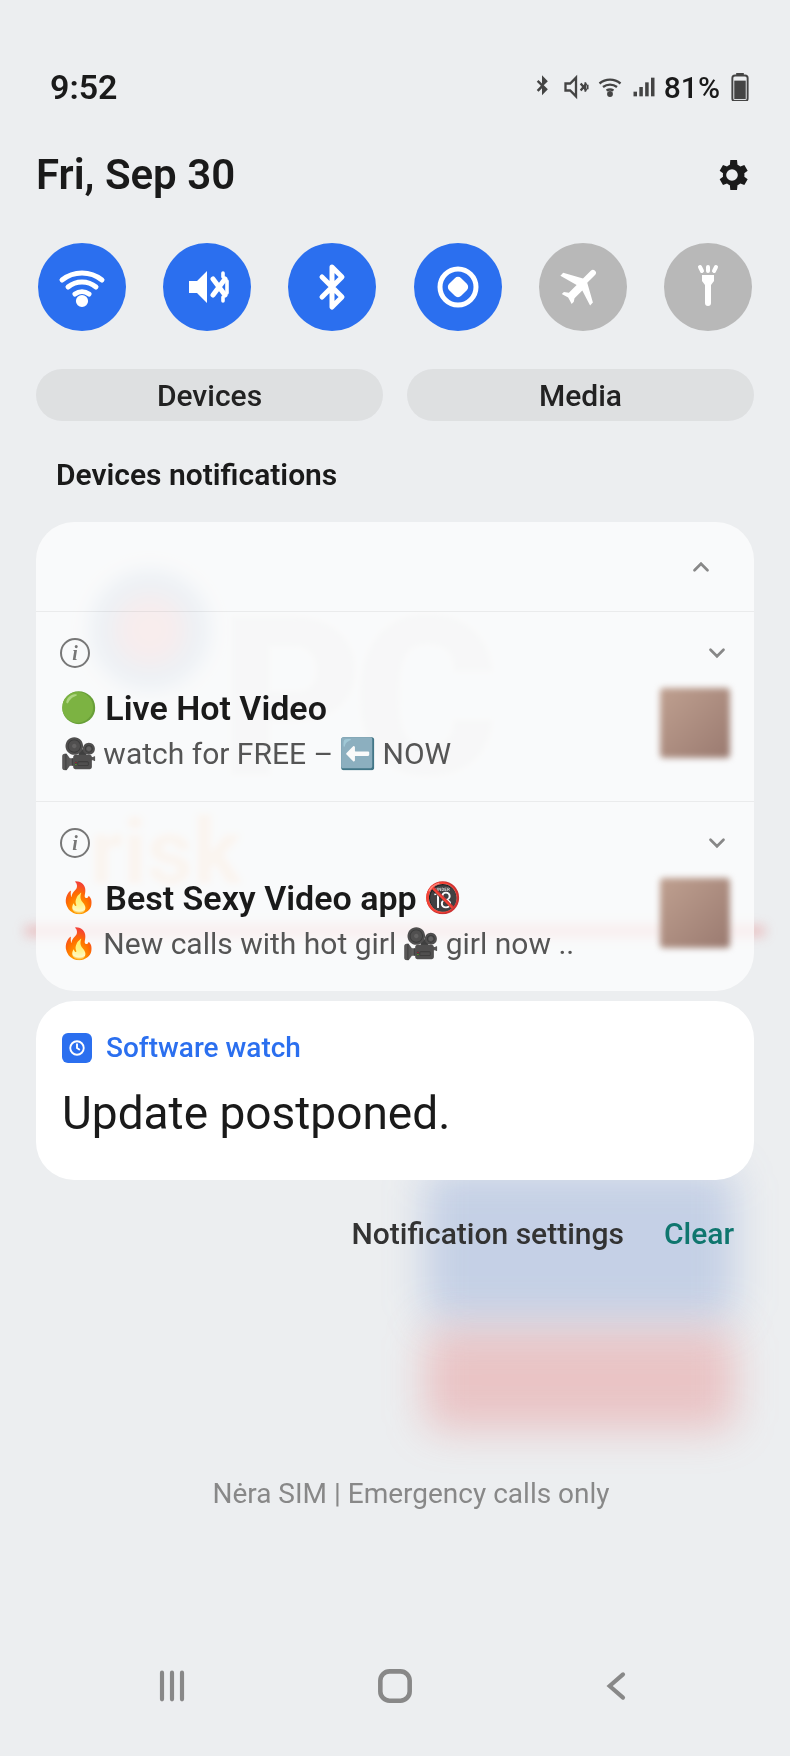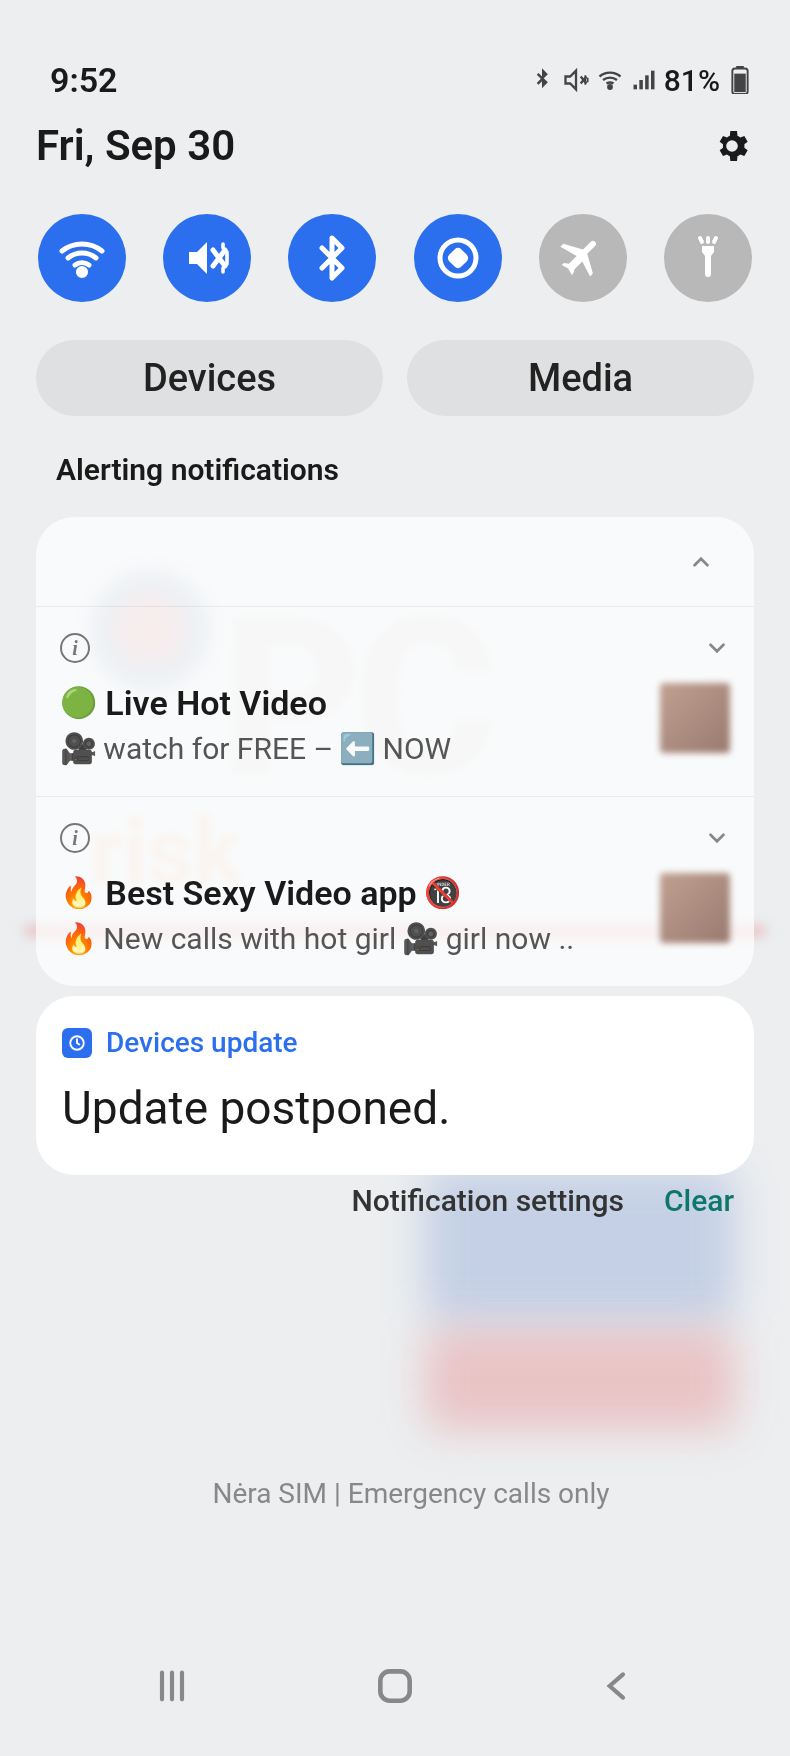--- a/index.html
+++ b/index.html
@@ -6,41 +6,41 @@
 body { width: 790px; height: 1756px; background: #eceef0; position: relative; overflow: hidden; }
 
 .bg-blur { position: absolute; inset: 0; z-index: 0; }
 .bg-blur .blob1 { position: absolute; top: 560px; left: 80px; width: 140px; height: 140px; border-radius: 50%; background: radial-gradient(circle, #d84040 20%, #3a6fa5 50%, transparent 70%); filter: blur(8px); opacity: 0.25; }
 .bg-blur .pc-letters { position: absolute; top: 570px; left: 220px; font-size: 220px; font-weight: 900; letter-spacing: -10px; color: rgba(180,180,180,0.15); filter: blur(2px); }
 .bg-blur .orange-text { position: absolute; top: 800px; left: 90px; font-size: 90px; font-weight: 700; color: rgba(255,140,40,0.18); filter: blur(3px); }
 .bg-blur .blueblock { position: absolute; top: 1170px; right: 55px; width: 310px; height: 150px; background: rgba(80,120,200,0.25); border-radius: 16px; filter: blur(20px); }
 .bg-blur .redblock { position: absolute; top: 1330px; right: 55px; width: 310px; height: 100px; background: rgba(230,100,100,0.3); border-radius: 16px; filter: blur(20px); }
 .bg-blur .redline { position: absolute; top: 926px; left: 25px; right: 25px; height: 10px; background: linear-gradient(to right, rgba(230,80,80,0.3), rgba(230,80,80,0.3)); filter: blur(6px); }
 
-.content { position: relative; z-index: 1; padding: 1px 36px; }
+.content { position: relative; z-index: 1; padding: 8px 36px; }
 
 .status-bar { display: flex; justify-content: space-between; align-items: center; padding-top: 58px; height: 100px; }
 .status-time { font-size: 34px; font-weight: 600; color: #1a1a1a; margin-left: 14px; }
 .status-icons { display: flex; align-items: center; gap: 6px; }
 .status-icons svg { width: 28px; height: 28px; }
 .battery-text { font-size: 30px; font-weight: 500; color: #1a1a1a; }
 .batt-icon { width: 18px; height: 30px; }
 
-.header-row { display: flex; justify-content: space-between; align-items: center; margin-top: 20px; }
+.header-row { display: flex; justify-content: space-between; align-items: center; margin-top: 42px; }
 .date-text { font-size: 42px; font-weight: 600; color: #1a1a1a; }
 .gear-btn { width: 44px; height: 44px; display: flex; align-items: center; justify-content: center; }
 
 .qs-row { display: flex; justify-content: space-between; margin-top: 44px; padding: 0 2px; }
 .qs-btn { width: 88px; height: 88px; border-radius: 50%; display: flex; align-items: center; justify-content: center; }
 .qs-btn.on { background: #2b6fef; }
 .qs-btn.off { background: #b8b8b8; }
 .qs-btn svg { width: 48px; height: 48px; }
 
 .pill-row { display: flex; gap: 24px; margin-top: 38px; }
-.pill { flex: 1; height: 76px; border-radius: 40px; background: rgba(0,0,0,0.06); display: flex; align-items: center; justify-content: center; font-size: 38px; font-weight: 500; color: #222; }
+.pill { flex: 1; height: 52px; border-radius: 40px; background: rgba(0,0,0,0.06); display: flex; align-items: center; justify-content: center; font-size: 30px; font-weight: 500; color: #222; }
 
 .section-title { font-size: 30px; font-weight: 600; color: #1a1a1a; margin-top: 36px; margin-left: 20px; }
 
 .card-group { margin-top: 30px; background: rgba(255,255,255,0.7); border-radius: 38px; overflow: hidden; }
 .card-header { height: 90px; display: flex; align-items: center; justify-content: flex-end; padding: 0 40px; border-bottom: 1px solid rgba(0,0,0,0.06); }
 .notif { padding: 26px 24px 30px; border-bottom: 1px solid rgba(0,0,0,0.06); position: relative; }
 .notif:last-child { border-bottom: none; }
 .notif-top { display: flex; justify-content: space-between; align-items: center; margin-bottom: 20px; }
 .info-icon { width: 30px; height: 30px; border: 2px solid #777; border-radius: 50%; display: flex; align-items: center; justify-content: center; color: #777; font-family: Georgia, serif; font-style: italic; font-weight: bold; font-size: 20px; }
 .notif-body { display: flex; gap: 18px; align-items: flex-start; }
@@ -48,21 +48,21 @@
 .notif-title { font-size: 34px; font-weight: 600; color: #1a1a1a; display: flex; align-items: center; gap: 8px; }
 .notif-sub { font-size: 30px; color: #555; margin-top: 8px; display: flex; align-items: center; gap: 6px; }
 .notif-thumb { width: 70px; height: 70px; background: linear-gradient(135deg, #bfa090, #9a7a70); filter: blur(3px); border-radius: 4px; flex-shrink: 0; }
 
 .update-card { margin-top: 10px; background: #fff; border-radius: 38px; padding: 30px 26px 40px; }
 .update-app { display: flex; align-items: center; gap: 14px; }
 .update-app-icon { width: 30px; height: 30px; background: #2b6fef; border-radius: 6px; display: flex; align-items: center; justify-content: center; }
 .update-app-name { font-size: 28px; font-weight: 500; color: #2b6fef; }
 .update-body { font-size: 46px; color: #1a1a1a; margin-top: 22px; }
 
-.footer-actions { display: flex; justify-content: flex-end; gap: 40px; margin-top: 8px; padding-right: 20px; }
+.footer-actions { display: flex; justify-content: flex-end; gap: 40px; margin-top: 36px; padding-right: 20px; }
 .footer-actions span { font-size: 30px; font-weight: 500; }
 .footer-actions .settings { color: #333; }
 .footer-actions .clear { color: #0f766e; }
 
 .sim-text { position: absolute; bottom: 246px; left: 0; right: 0; text-align: center; font-size: 28px; color: #888; padding-left: 32px; }
 
 .navbar { position: absolute; bottom: 0; left: 0; right: 0; height: 140px; display: flex; justify-content: space-around; align-items: center; padding: 0 60px; }
 .nav-btn { width: 80px; height: 80px; display: flex; align-items: center; justify-content: center; }
 
 .chevron { width: 26px; height: 26px; }
@@ -156,21 +156,21 @@
           <path d="M8 2l1 2m7-2l-1 2m-3-2v2" stroke="#fff" stroke-width="2" stroke-linecap="round"></path>
         </svg>
     </div>
   </div>
 
   <div class="pill-row">
     <div class="pill">Devices</div>
     <div class="pill">Media</div>
   </div>
 
-  <div class="section-title">Alerting notifications</div>
+  <div class="section-title">Devices notifications</div>
 
   <div class="card-group">
     <div class="card-header">
       <svg class="chevron" viewBox="0 0 24 24" fill="none" stroke="#888" stroke-width="2.5" stroke-linecap="round">
           <path d="M6 15l6-6 6 6"></path>
         </svg>
     </div>
 
     <div class="notif">
       <div class="notif-top">
@@ -223,21 +223,21 @@
   </div>
 
   <div class="update-card">
     <div class="update-app">
       <div class="update-app-icon">
         <svg width="18" height="18" viewBox="0 0 24 24" fill="#fff">
             <circle cx="12" cy="12" r="9" fill="none" stroke="#fff" stroke-width="2.5"></circle>
             <path d="M12 7v5l3 2" stroke="#fff" stroke-width="2.5" stroke-linecap="round" fill="none"></path>
           </svg>
       </div>
-      <div class="update-app-name">Devices update</div>
+      <div class="update-app-name">Software watch</div>
     </div>
     <div class="update-body">Update postponed.</div>
   </div>
 
   <div class="footer-actions">
     <span class="settings">Notification settings</span>
     <span class="clear">Clear</span>
   </div>
 
 </div>

